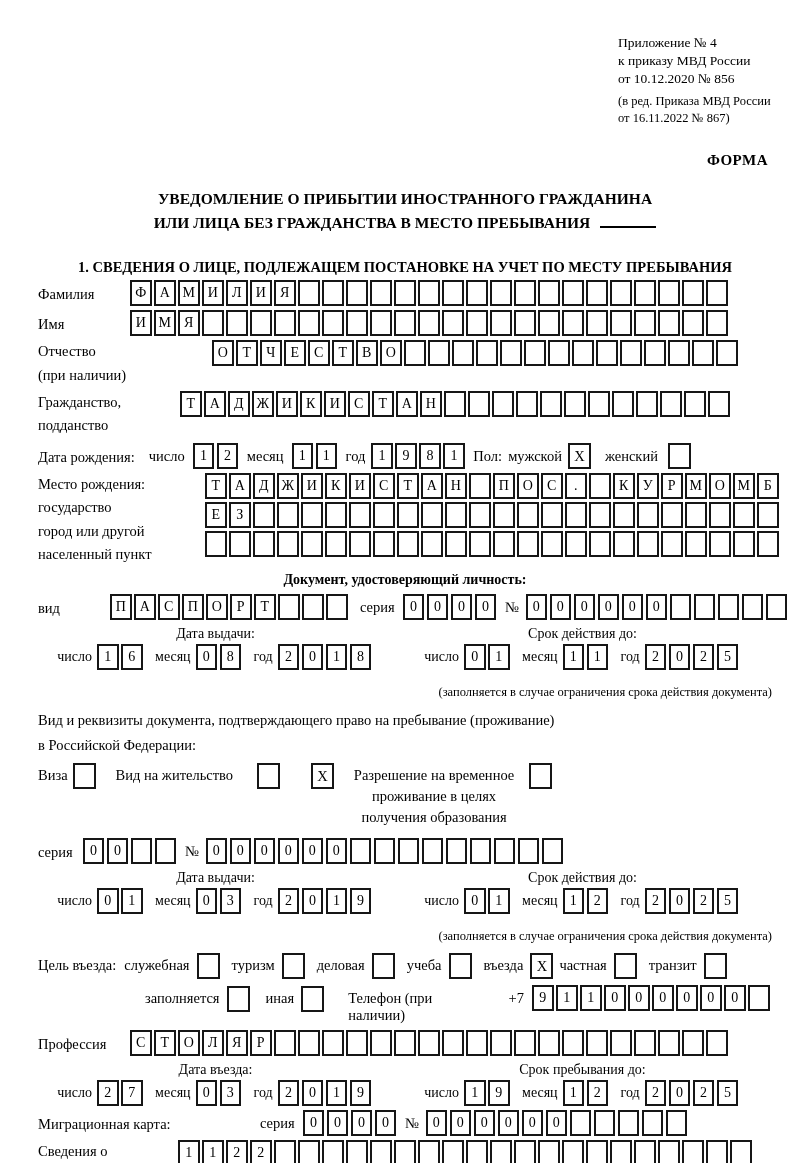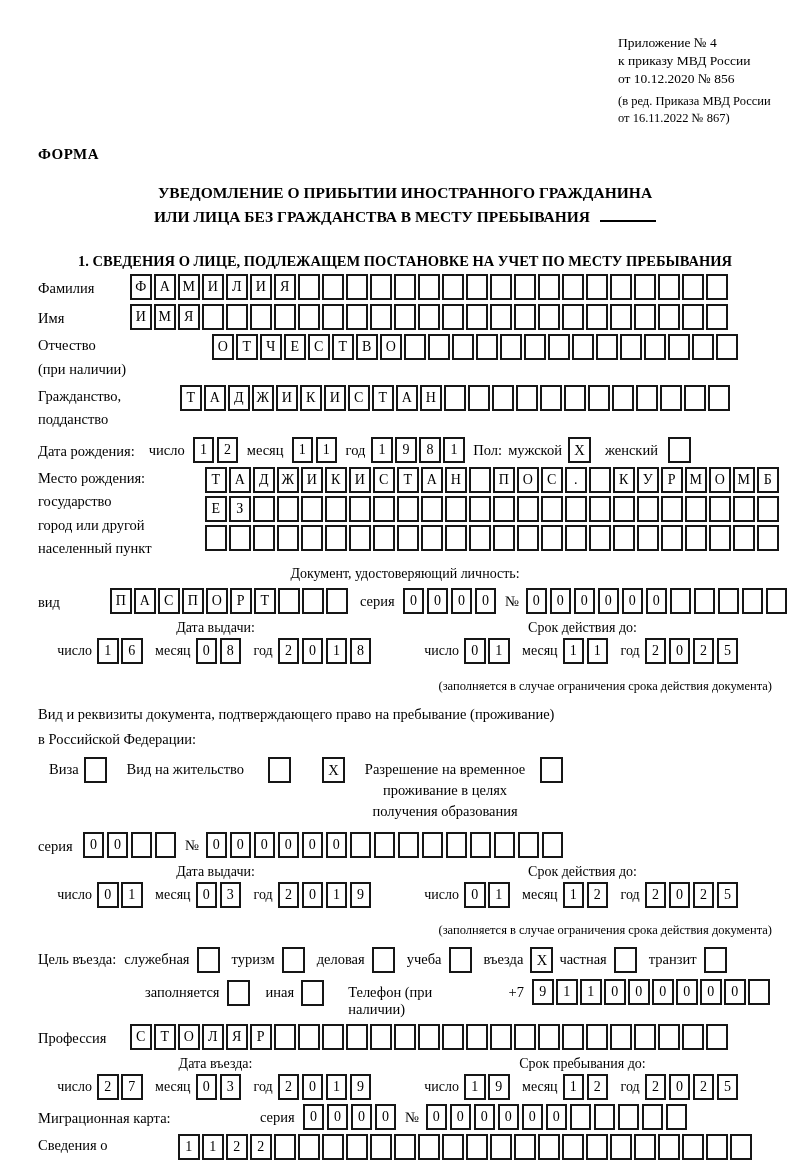--- a/index.html
+++ b/index.html
@@ -5,21 +5,21 @@
   html,body{margin:0;padding:0;background:#fff;}
   .page{
     position:relative;width:800px;height:1163px;box-sizing:border-box;
     background:#fff;color:#000;overflow:hidden;
     font-family:"Liberation Serif","DejaVu Serif",serif;
     padding:34px 28px 0 38px;
   }
   
   .appendix{margin-left:580px;width:182px;font-size:13.5px;line-height:1.35;}
   .amendment{font-size:12.5px;margin-top:4px;line-height:1.35;}
-  .forma{text-align:left;font-weight:bold;font-size:15px;letter-spacing:.5px;margin:20px 4px 0 0;}
+  .forma{text-align:right;font-weight:bold;font-size:15px;letter-spacing:.5px;margin:26px 4px 0 0;}
   .title{font-weight:bold;font-size:15.5px;text-align:center;margin-top:18px;line-height:1.55;}
   .t-underline{display:inline-block;width:56px;height:13px;border-bottom:2.5px solid #000;margin-left:10px;}
   .sec-heading{font-weight:bold;font-size:14.5px;text-align:center;margin:24px 0 4px 0;}
   
   .row{display:flex;align-items:flex-start;margin:0 0 4px 0;}
   .lbl{font-size:14.5px;line-height:1.3;padding-top:5px;flex:none;}
   .lblcol{font-size:14.5px;line-height:1.6;flex:none;}
   .w92{width:92px}.w174{width:174px}.w142{width:142px}.w167{width:167px}.w72{width:72px}.w140{width:140px}
   .cells{display:flex;flex:none;}
   .cell{
@@ -27,33 +27,33 @@
     border:2px solid #161616;text-align:center;font-size:14px;line-height:22px;background:#fff;
   }
   .cellstack .cells{margin-bottom:3px;}
   .checkbox{
     box-sizing:border-box;display:inline-block;flex:none;width:23px;height:26px;
     border:2px solid #161616;text-align:center;font-size:14.5px;line-height:22px;vertical-align:middle;background:#fff;
   }
   .inlbl{font-size:14.5px;padding-top:5px;}
   .gap6{margin-left:6px}.gap10{margin-left:10px}.gap14{margin-left:14px}
   
-  .doc-heading{font-weight:normal;font-size:14px;text-align:center;margin:6px 0 6px 0;}
+  .doc-heading{font-weight:bold;font-size:14px;text-align:center;margin:6px 0 6px 0;}
   .dates-pair{display:flex;margin:6px 0 2px 0;}
   .dg{display:flex;flex-direction:column;}
   .dg-left{width:355px;}
   .dg-right{flex:1;}
   .dg-head{font-size:14px;text-align:center;margin-bottom:2px;}
   .dg-row{display:flex;align-items:flex-start;justify-content:center;font-size:14px;}
   .dlbl{padding-top:5px;margin-right:5px;flex:none;}
   .dsp{margin-left:10px;}
   .dg-note{font-size:12.5px;text-align:right;margin-top:15px;}
   .intro{font-size:14.5px;line-height:1.7;margin:8px 0 4px 0;}
   
-  .opts-row{display:flex;align-items:flex-start;margin:4px 0 10px 11px;}
+  .opts-row{display:flex;align-items:flex-start;margin:4px 0 10px 0;}
   .opt{display:flex;align-items:flex-start;}
   .opt-label{font-size:14.5px;line-height:1.45;padding-top:4px;text-align:center;}
   .opt .checkbox{margin-left:9px;margin-top:2px;}
   .purpose-row{display:flex;align-items:flex-start;font-size:14.5px;margin-bottom:6px;}
   .purpose-row .inlbl{margin-right:7px;}
   .purpose-row .checkbox{margin-right:12px;margin-top:1px;}
   .mig-row{display:flex;align-items:flex-start;margin:4px 0 4px 0;}
 </style>
 </head>
 <body>
@@ -67,21 +67,21 @@
     <div class="amendment">
       <div>(в ред. Приказа МВД России</div>
       <div>от 16.11.2022 № 867)</div>
     </div>
   </div>
 
   <div class="forma">ФОРМА</div>
 
   <div class="title">
     <div>УВЕДОМЛЕНИЕ О ПРИБЫТИИ ИНОСТРАННОГО ГРАЖДАНИНА</div>
-    <div><span>ИЛИ ЛИЦА БЕЗ ГРАЖДАНСТВА В МЕСТУ ПРЕБЫВАНИЯ</span><span class="t-underline"></span></div>
+    <div><span>ИЛИ ЛИЦА БЕЗ ГРАЖДАНСТВА В МЕСТО ПРЕБЫВАНИЯ</span><span class="t-underline"></span></div>
   </div>
 
   <div class="sec-heading">1. СВЕДЕНИЯ О ЛИЦЕ, ПОДЛЕЖАЩЕМ ПОСТАНОВКЕ НА УЧЕТ ПО МЕСТУ ПРЕБЫВАНИЯ</div>
 
   <div class="row">
     <span class="lbl w92">Фамилия</span>
     <span class="cells">
         <span class="cell">Ф</span>
         <span class="cell">А</span>
         <span class="cell">М</span>

